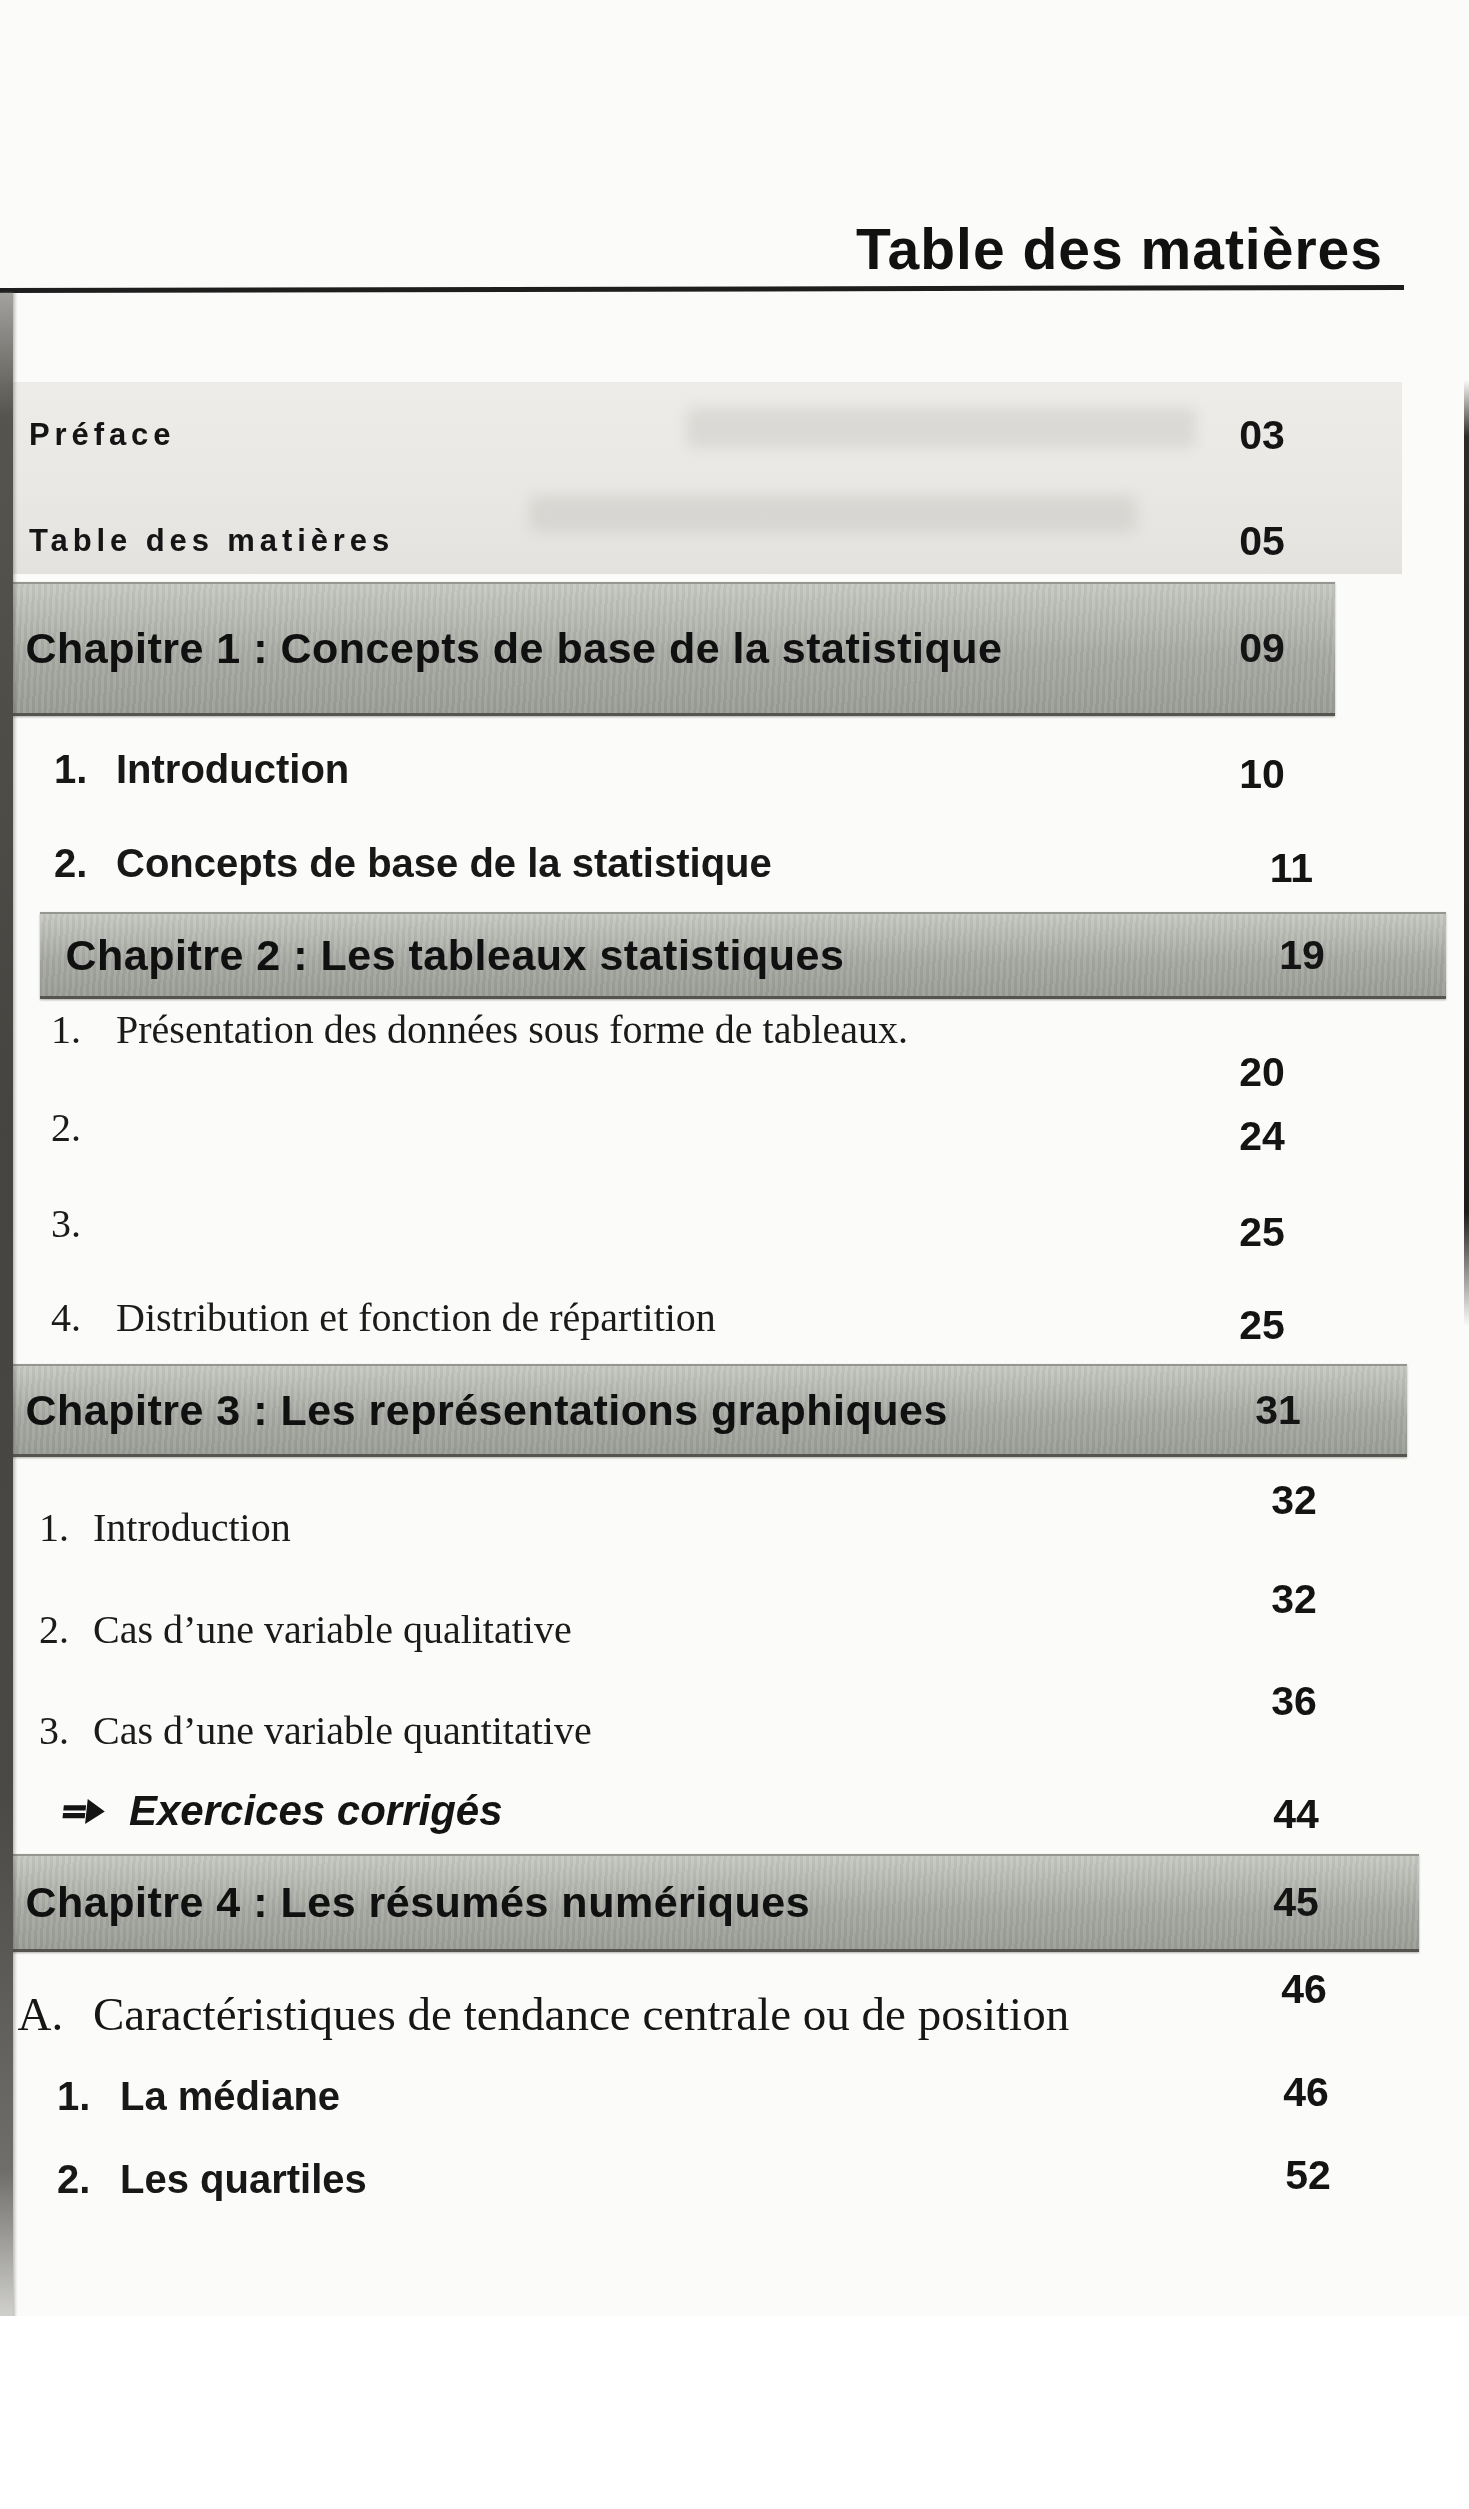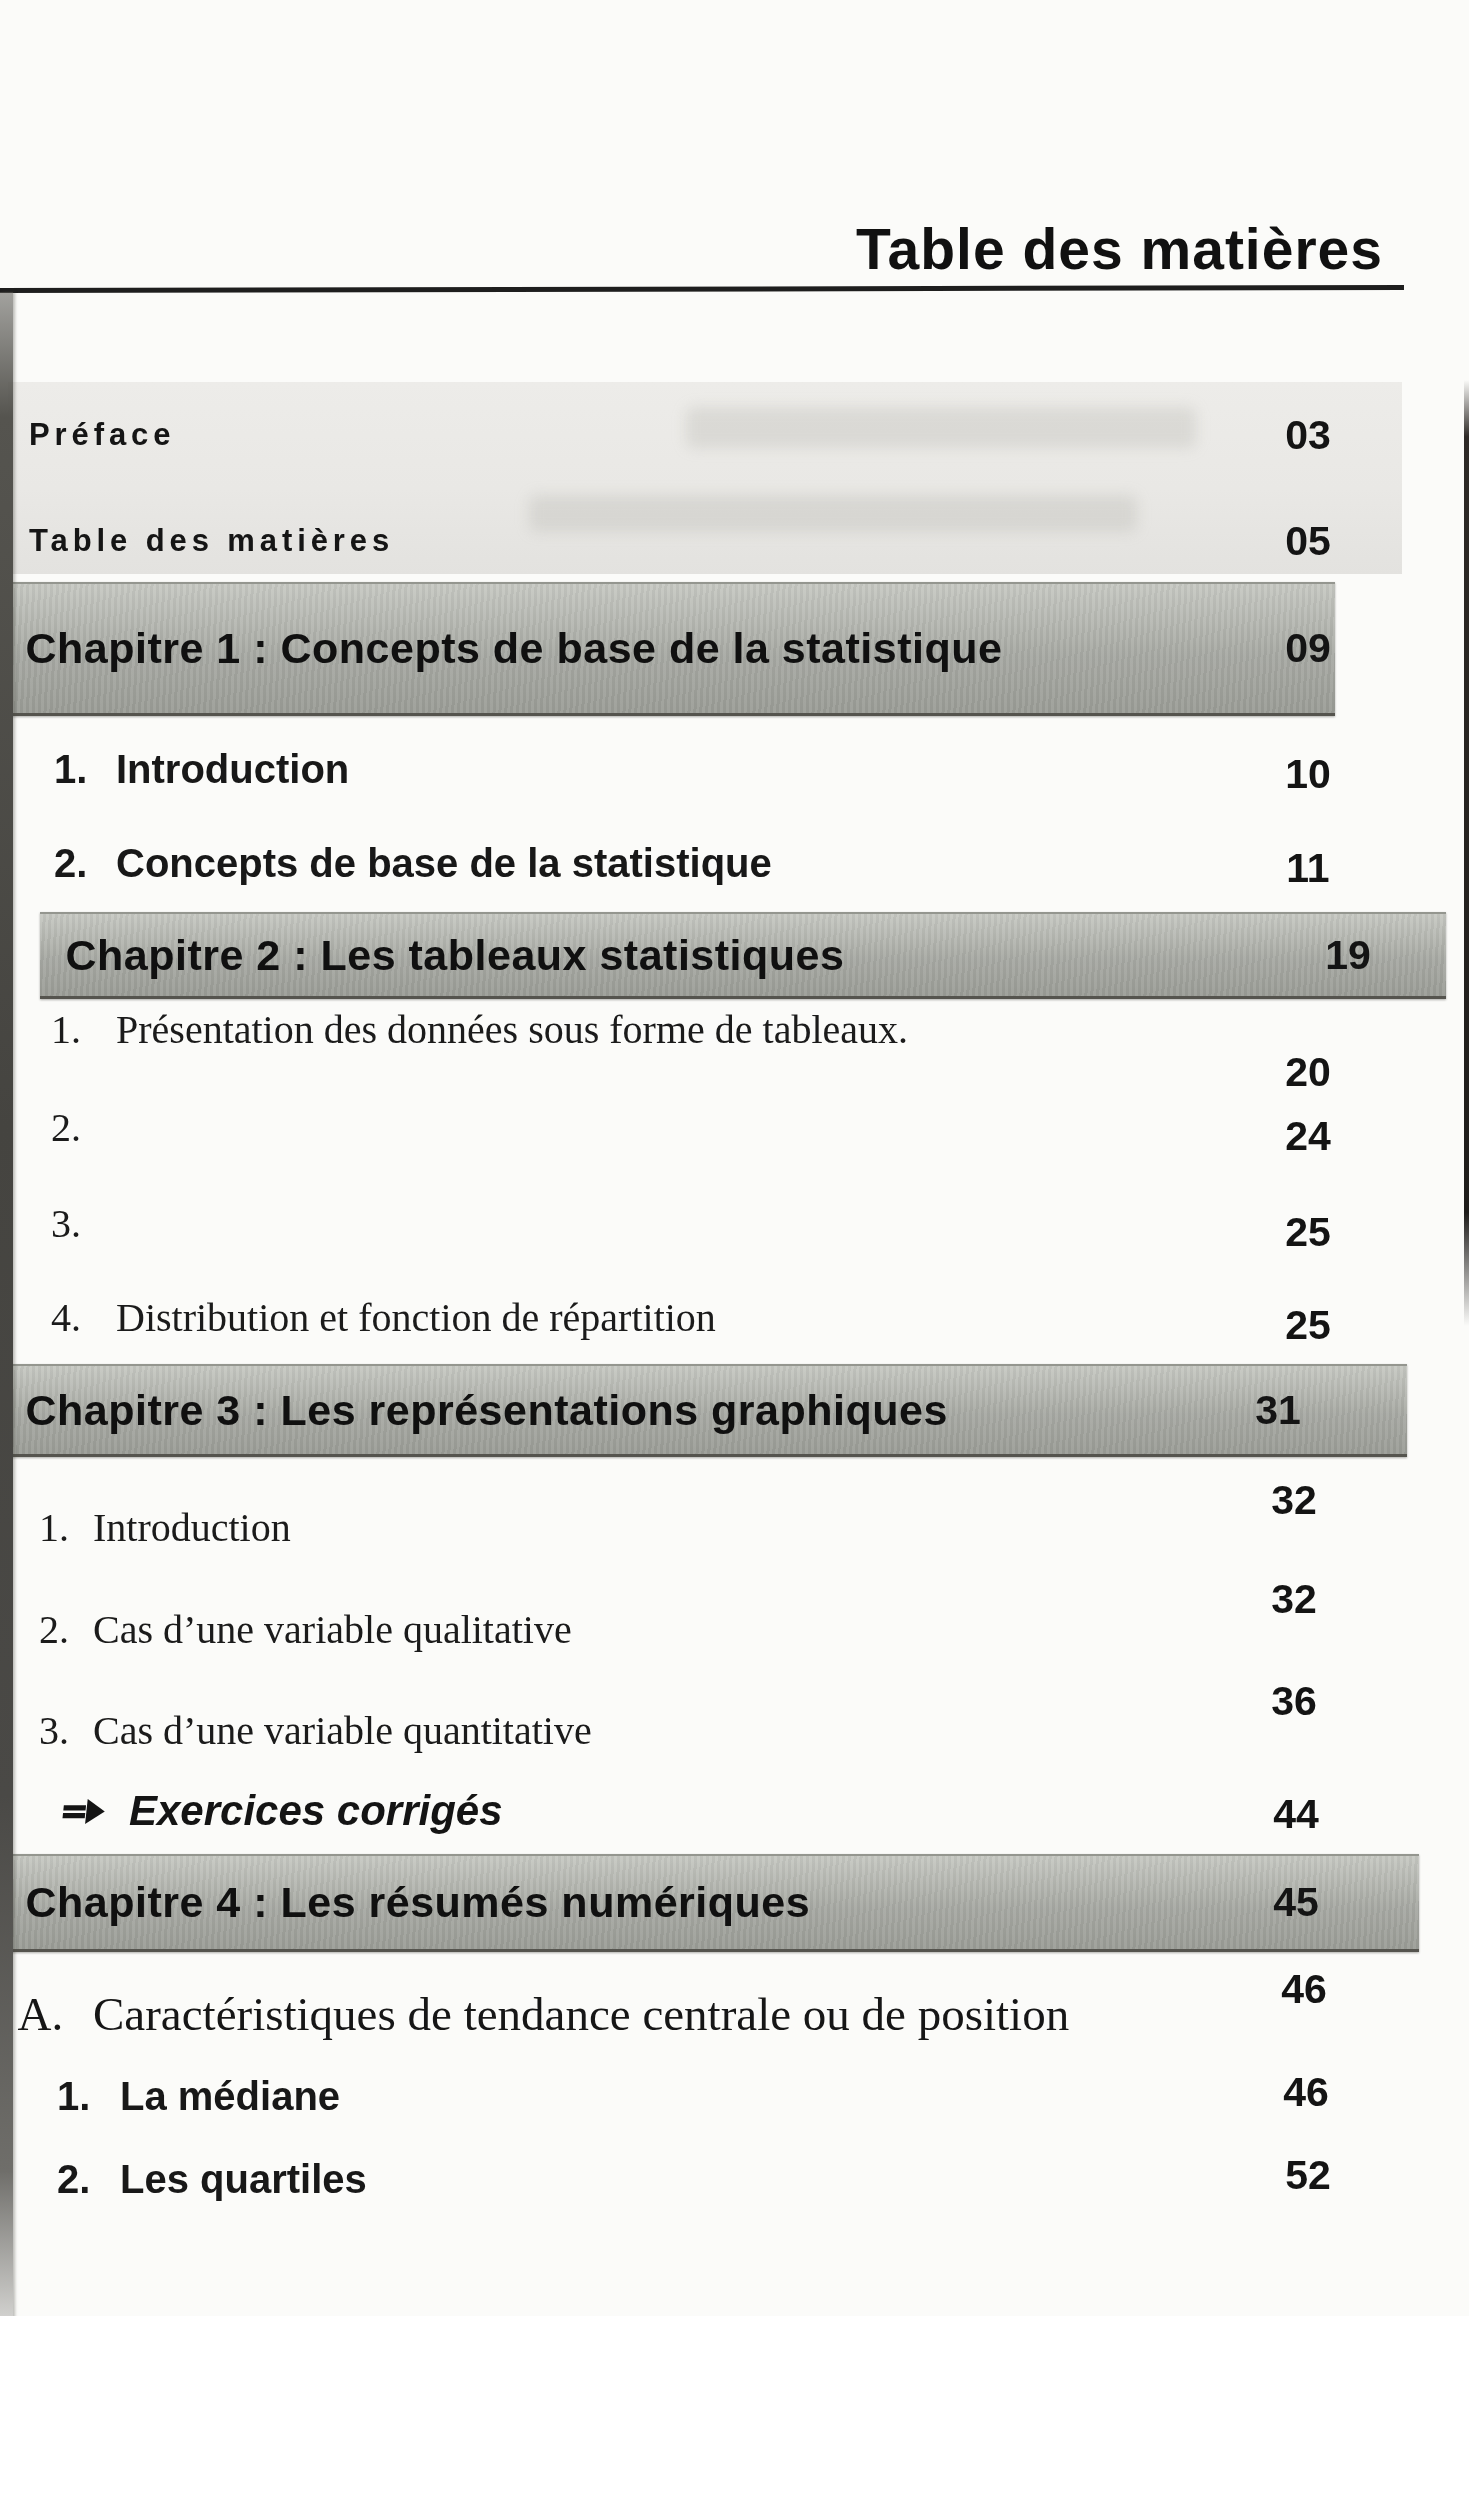--- a/index.html
+++ b/index.html
@@ -44,21 +44,21 @@
   }
   .smudge{
     position:absolute; left:165px; top:2341px; width:137px; height:167px;
     background:radial-gradient(ellipse at center, rgba(118,118,112,.20), rgba(118,118,112,0) 70%);
     filter:blur(5.9px);
   }
   
   .row{position:absolute; left:0; width:1469px; height:49px;}
   .row .num,.row .lbl{position:absolute; white-space:nowrap;}
   .pg{
-    position:absolute; left:1257px; width:102px; top:0;
+    position:absolute; left:1211px; width:102px; top:0;
     text-align:center; font-family:"Liberation Sans",sans-serif;
     font-size:41px; font-weight:700; line-height:47px; color:#141414;
   }
   
   .r-front{height:49px;}
   .r-front .lbl{left:29px; font-size:31px; font-weight:700; letter-spacing:4.9px; line-height:49px;}
   
   .r-chapter{
     background:
       repeating-linear-gradient(93deg, rgba(255,255,255,.05) 0 2.9px, rgba(0,0,0,.04) 2.9px 5.9px),
@@ -124,21 +124,21 @@
         <span class="pg" style="line-height: 129px; top: 0px;">09</span>
       </div>
       <div class="row r-item-sans" style="top: 745px;">
         <span class="num">1.</span>
         <span class="lbl">Introduction</span>
         <span class="pg" style="top: 5.9px;">10</span>
       </div>
       <div class="row r-item-sans" style="top: 839px;">
         <span class="num">2.</span>
         <span class="lbl">Concepts de base de la statistique</span>
-        <span class="pg" style="top: 5.9px;">11</span>
+        <span class="pg" style="top: 5.9px; text-align: right;">11</span>
       </div>
       <div class="row r-chapter" style="top: 912px; height: 82px; width: 1406px; margin-left: 40px;">
         <span class="lbl" style="line-height: 82px;">Chapitre 2 : Les tableaux statistiques</span>
         <span class="pg" style="line-height: 82px; top: 0px;">19</span>
       </div>
       <div class="row r-serif2" style="top: 1004px;">
         <span class="num">1.</span>
         <span class="lbl">Présentation des données sous forme de tableaux.</span>
         <span class="pg" style="top: 13.7px; margin-top: 31px;">20</span>
       </div>

